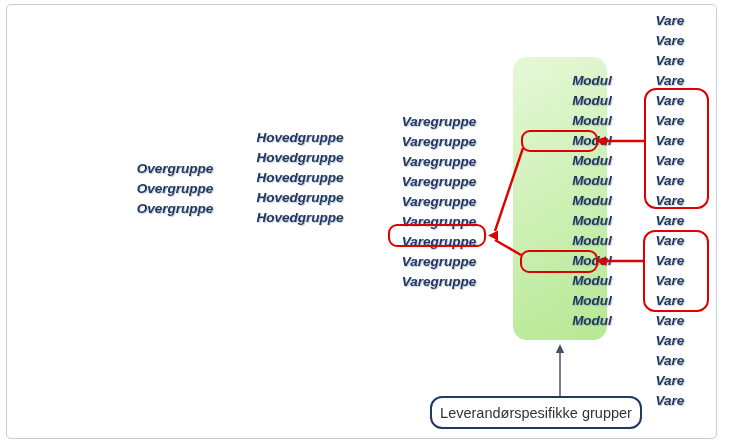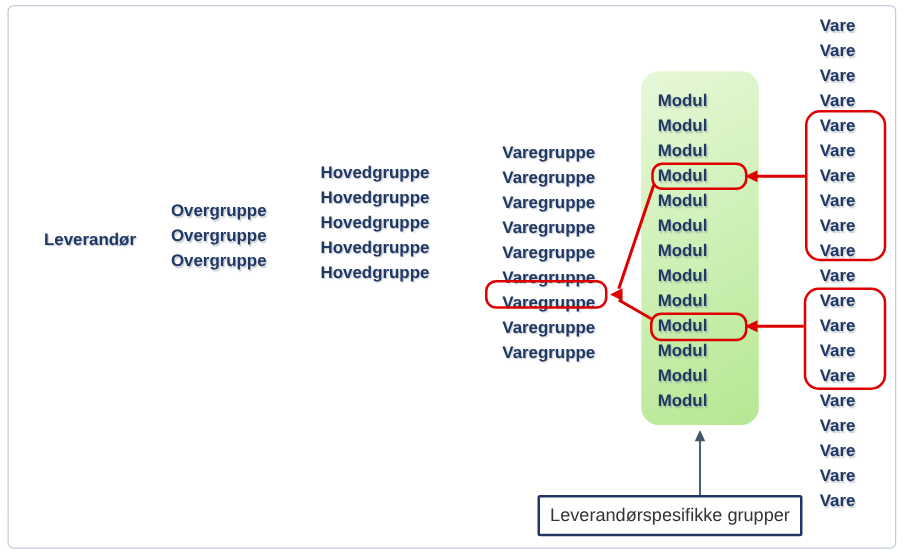--- a/index.html
+++ b/index.html
@@ -8,52 +8,49 @@
     --background:#FFFFFF;
   }
   html,body{margin:0;padding:0;}
   body{width:732px;height:445px;background:var(--background);font-family:"Liberation Sans",sans-serif;}
   .canvas{position:relative;width:732px;height:445px;background:var(--background);overflow:hidden;}
   .frame{position:absolute;left:6px;top:4px;width:709px;height:433px;border:1px solid var(--frame-border);border-radius:5px;}
   .green-box{position:absolute;left:513px;top:57px;width:94px;height:283px;border-radius:14px;
     background:linear-gradient(150deg,var(--green-top) 0%,var(--green-bottom) 100%);}
   .col{position:absolute;text-align:center;color:var(--text-navy);font-weight:bold;font-size:13.5px;
     text-shadow:1px 1px 1px rgba(130,140,150,0.45);}
-  .col .item{height:20px;line-height:20px;white-space:nowrap;}
+  .col .item{height:20px;line-height:20px;white-space:nowrap;font-style:italic;}
   #col-leverandor{left:22px;top:182px;width:100px;}
   #col-overgruppe{left:130px;top:159px;width:90px;}
   #col-hovedgruppe{left:252px;top:128px;width:96px;}
   #col-varegruppe{left:394px;top:112px;width:90px;}
-  #col-modul{left:506px;top:71px;width:80px;}
+  #col-modul{left:552px;top:71px;width:80px;}
   #col-vare{left:640px;top:11px;width:60px;}
   .hl{position:absolute;border:2.5px solid var(--red);border-radius:9px;box-sizing:border-box;}
   #hl-varegruppe{left:388px;top:224px;width:98px;height:23px;}
   #hl-modul-a{left:521px;top:130px;width:77px;height:22px;}
   #hl-modul-b{left:520px;top:250px;width:78px;height:23px;}
   #hl-vare-a{left:644px;top:88px;width:65px;height:121px;border-radius:12px;}
   #hl-vare-b{left:643px;top:230px;width:66px;height:82px;border-radius:12px;}
   .connectors{position:absolute;left:0;top:0;}
   .connectors .red{stroke:var(--red);stroke-width:2.4;fill:none;}
   .connectors .redfill{fill:var(--red);stroke:none;}
   .connectors .navy{stroke:var(--arrow);stroke-width:1.5;fill:none;}
   .connectors .navyfill{fill:var(--arrow);stroke:none;}
   .callout{position:absolute;left:430px;top:396px;width:212px;height:33px;border:2px solid var(--callout-border);
-    border-radius:2px;background:#fff;display:flex;align-items:center;justify-content:center;box-sizing:border-box;
+    border-radius:12px;background:#fff;display:flex;align-items:center;justify-content:center;box-sizing:border-box;
     color:var(--callout-text);font-size:14.5px;}
 </style>
 </head>
 <body>
 
 <div class="canvas">
   <div class="frame"></div>
   <div class="green-box"></div>
 
-  <div class="col" id="col-leverandor">
-      <div class="item">Leverandør</div>
-    </div>
   <div class="col" id="col-overgruppe">
       <div class="item">Overgruppe</div>
       <div class="item">Overgruppe</div>
       <div class="item">Overgruppe</div>
     </div>
   <div class="col" id="col-hovedgruppe">
       <div class="item">Hovedgruppe</div>
       <div class="item">Hovedgruppe</div>
       <div class="item">Hovedgruppe</div>
       <div class="item">Hovedgruppe</div>

